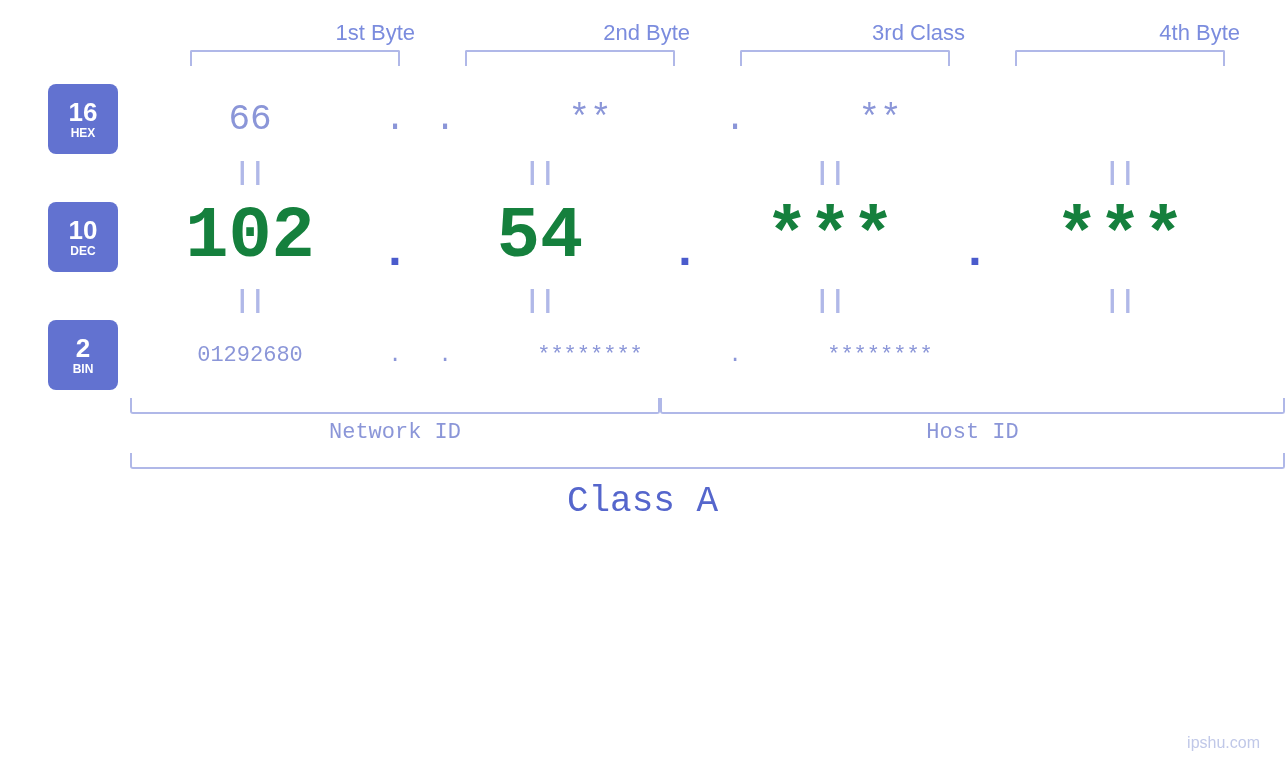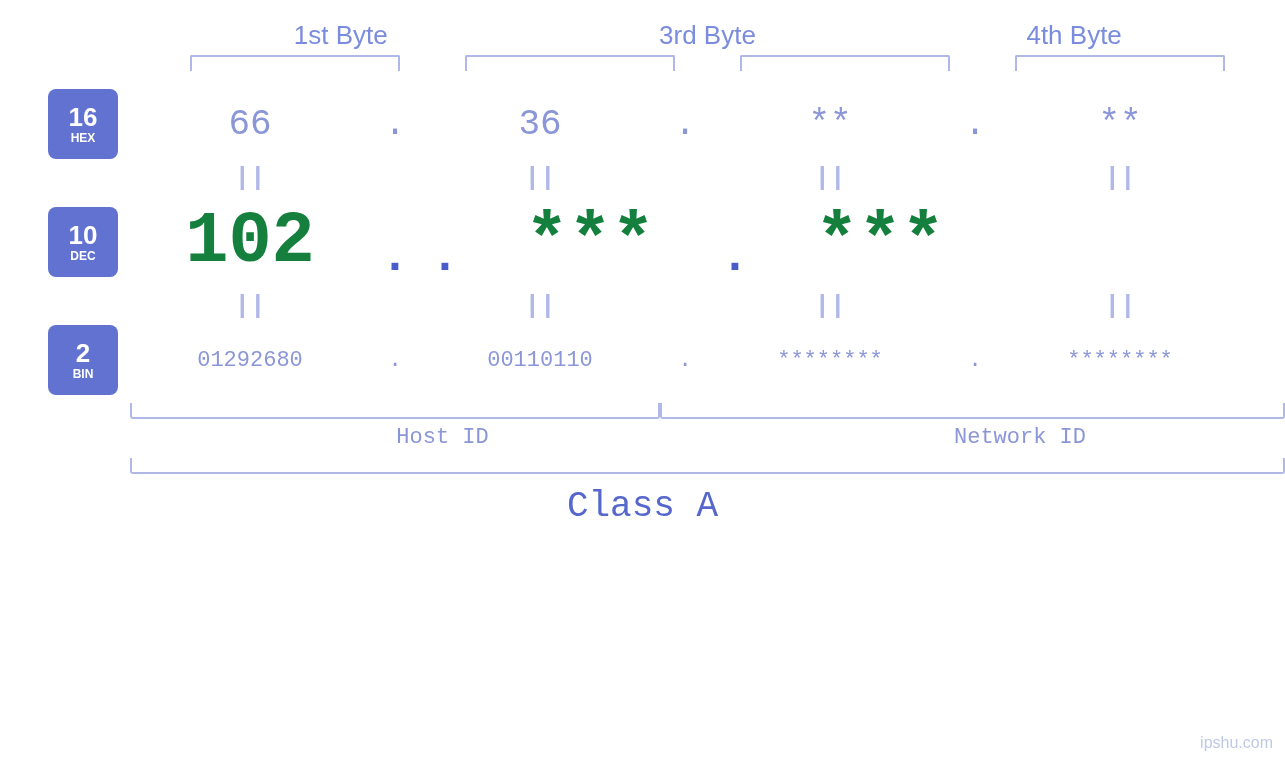--- a/index.html
+++ b/index.html
@@ -30,23 +30,23 @@
     .byte-headers {
       display: flex;
       width: 1100px;
       margin-left: 130px;
       margin-top: 20px;
       justify-content: space-around;
     }
 
     .byte-header {
       color: #7b8cde;
-      font-size: 26px;
+      font-size: 22px;
       font-family: Arial, sans-serif;
-      text-align: center;
+      text-align: right;
       width: 240px;
     }
 
     
     .bracket-row {
       display: flex;
       width: 1100px;
       margin-left: 130px;
       margin-top: 4px;
       justify-content: space-around;
@@ -144,21 +144,21 @@
       font-size: 36px;
       font-family: 'Courier New', Courier, monospace;
       text-align: center;
       margin-top: 12px;
     }
 
     
     .watermark {
       position: absolute;
       bottom: 15px;
-      right: 12px;
+      right: 25px;
       color: #c0c8e8;
       font-size: 16px;
       font-family: Arial, sans-serif;
     }
 
     .badge-wrapper {
       width: 130px;
       display: flex;
       justify-content: center;
       align-items: center;
@@ -205,42 +205,42 @@
       width: 50px;
     }
   </style>
 </head>
 <body>
 
 <div class="main-container">
 
   <div class="byte-headers">
     <div class="byte-header">1st Byte</div>
-    <div class="byte-header">3rd Byte</div>
+    <div class="byte-header">2nd Byte</div>
+    <div class="byte-header">3rd Class</div>
     <div class="byte-header">4th Byte</div>
   </div>
 
   <div class="bracket-row">
     <div class="bracket"></div>
     <div class="bracket"></div>
     <div class="bracket"></div>
     <div class="bracket"></div>
   </div>
 
   <div class="full-row" style="margin-top:18px; height:70px;">
     <div class="badge-wrapper">
       <div class="badge">
         <span class="badge-number">16</span>
         <span class="badge-label">HEX</span>
       </div>
     </div>
     <div class="base-row-content">
       <div class="cell hex-value">66</div>
       <div class="dot-cell hex-dot">.</div>
-      <div class="cell hex-value">36</div>
       <div class="dot-cell hex-dot">.</div>
       <div class="cell hex-value">**</div>
       <div class="dot-cell hex-dot">.</div>
       <div class="cell hex-value">**</div>
     </div>
   </div>
 
   <div class="equals-row-full" style="height:38px;">
     <div class="equals-spacer-left"></div>
     <div class="equals-content">
@@ -257,20 +257,21 @@
   <div class="full-row" style="height:90px;align-items:center;">
     <div class="badge-wrapper">
       <div class="badge">
         <span class="badge-number">10</span>
         <span class="badge-label">DEC</span>
       </div>
     </div>
     <div class="base-row-content">
       <div class="cell dec-value">102</div>
       <div class="dot-cell dec-dot">.</div>
+      <div class="cell dec-value">54</div>
       <div class="dot-cell dec-dot">.</div>
       <div class="cell dec-value">***</div>
       <div class="dot-cell dec-dot">.</div>
       <div class="cell dec-value">***</div>
     </div>
   </div>
 
   <div class="equals-row-full" style="height:38px;">
     <div class="equals-spacer-left"></div>
     <div class="equals-content">
@@ -287,40 +288,39 @@
   <div class="full-row" style="height:70px;">
     <div class="badge-wrapper">
       <div class="badge">
         <span class="badge-number">2</span>
         <span class="badge-label">BIN</span>
       </div>
     </div>
     <div class="base-row-content">
       <div class="cell bin-value">01292680</div>
       <div class="dot-cell bin-dot">.</div>
-      <div class="cell bin-value">00110110</div>
       <div class="dot-cell bin-dot">.</div>
       <div class="cell bin-value">********</div>
       <div class="dot-cell bin-dot">.</div>
       <div class="cell bin-value">********</div>
     </div>
   </div>
 
   <div style="display:flex; flex-direction:row; width:1285px; margin-top:8px;">
     <div style="width:130px;"></div>
 
     <div style="width:530px; height:16px; border:2px solid #b0b8e8; border-top:none; border-radius:0 0 3px 3px;"></div>
 
     <div style="flex:1; height:16px; border:2px solid #b0b8e8; border-top:none; border-radius:0 0 3px 3px;"></div>
   </div>
 
   <div style="display:flex; flex-direction:row; width:1285px; margin-top:6px;">
     <div style="width:130px;"></div>
+    <div style="width:530px; text-align:center; color:#8b96d8; font-size:22px; font-family:'Courier New',Courier,monospace;">Network ID</div>
     <div style="flex:1; text-align:center; color:#8b96d8; font-size:22px; font-family:'Courier New',Courier,monospace;">Host ID</div>
-    <div style="width:530px; text-align:center; color:#8b96d8; font-size:22px; font-family:'Courier New',Courier,monospace;">Network ID</div>
   </div>
 
   <div style="display:flex; flex-direction:row; width:1285px; margin-top:8px;">
     <div style="width:130px;"></div>
     <div style="flex:1; height:16px; border:2px solid #b0b8e8; border-top:none; border-radius:0 0 3px 3px;"></div>
   </div>
 
   <div class="class-label">Class A</div>
 
   <div class="watermark">ipshu.com</div>

